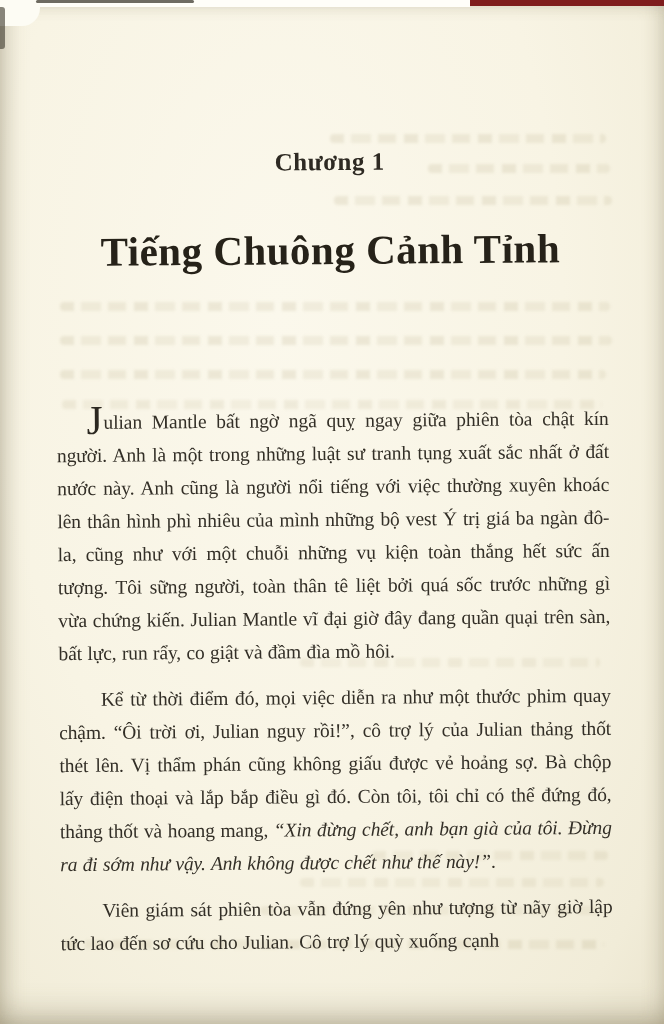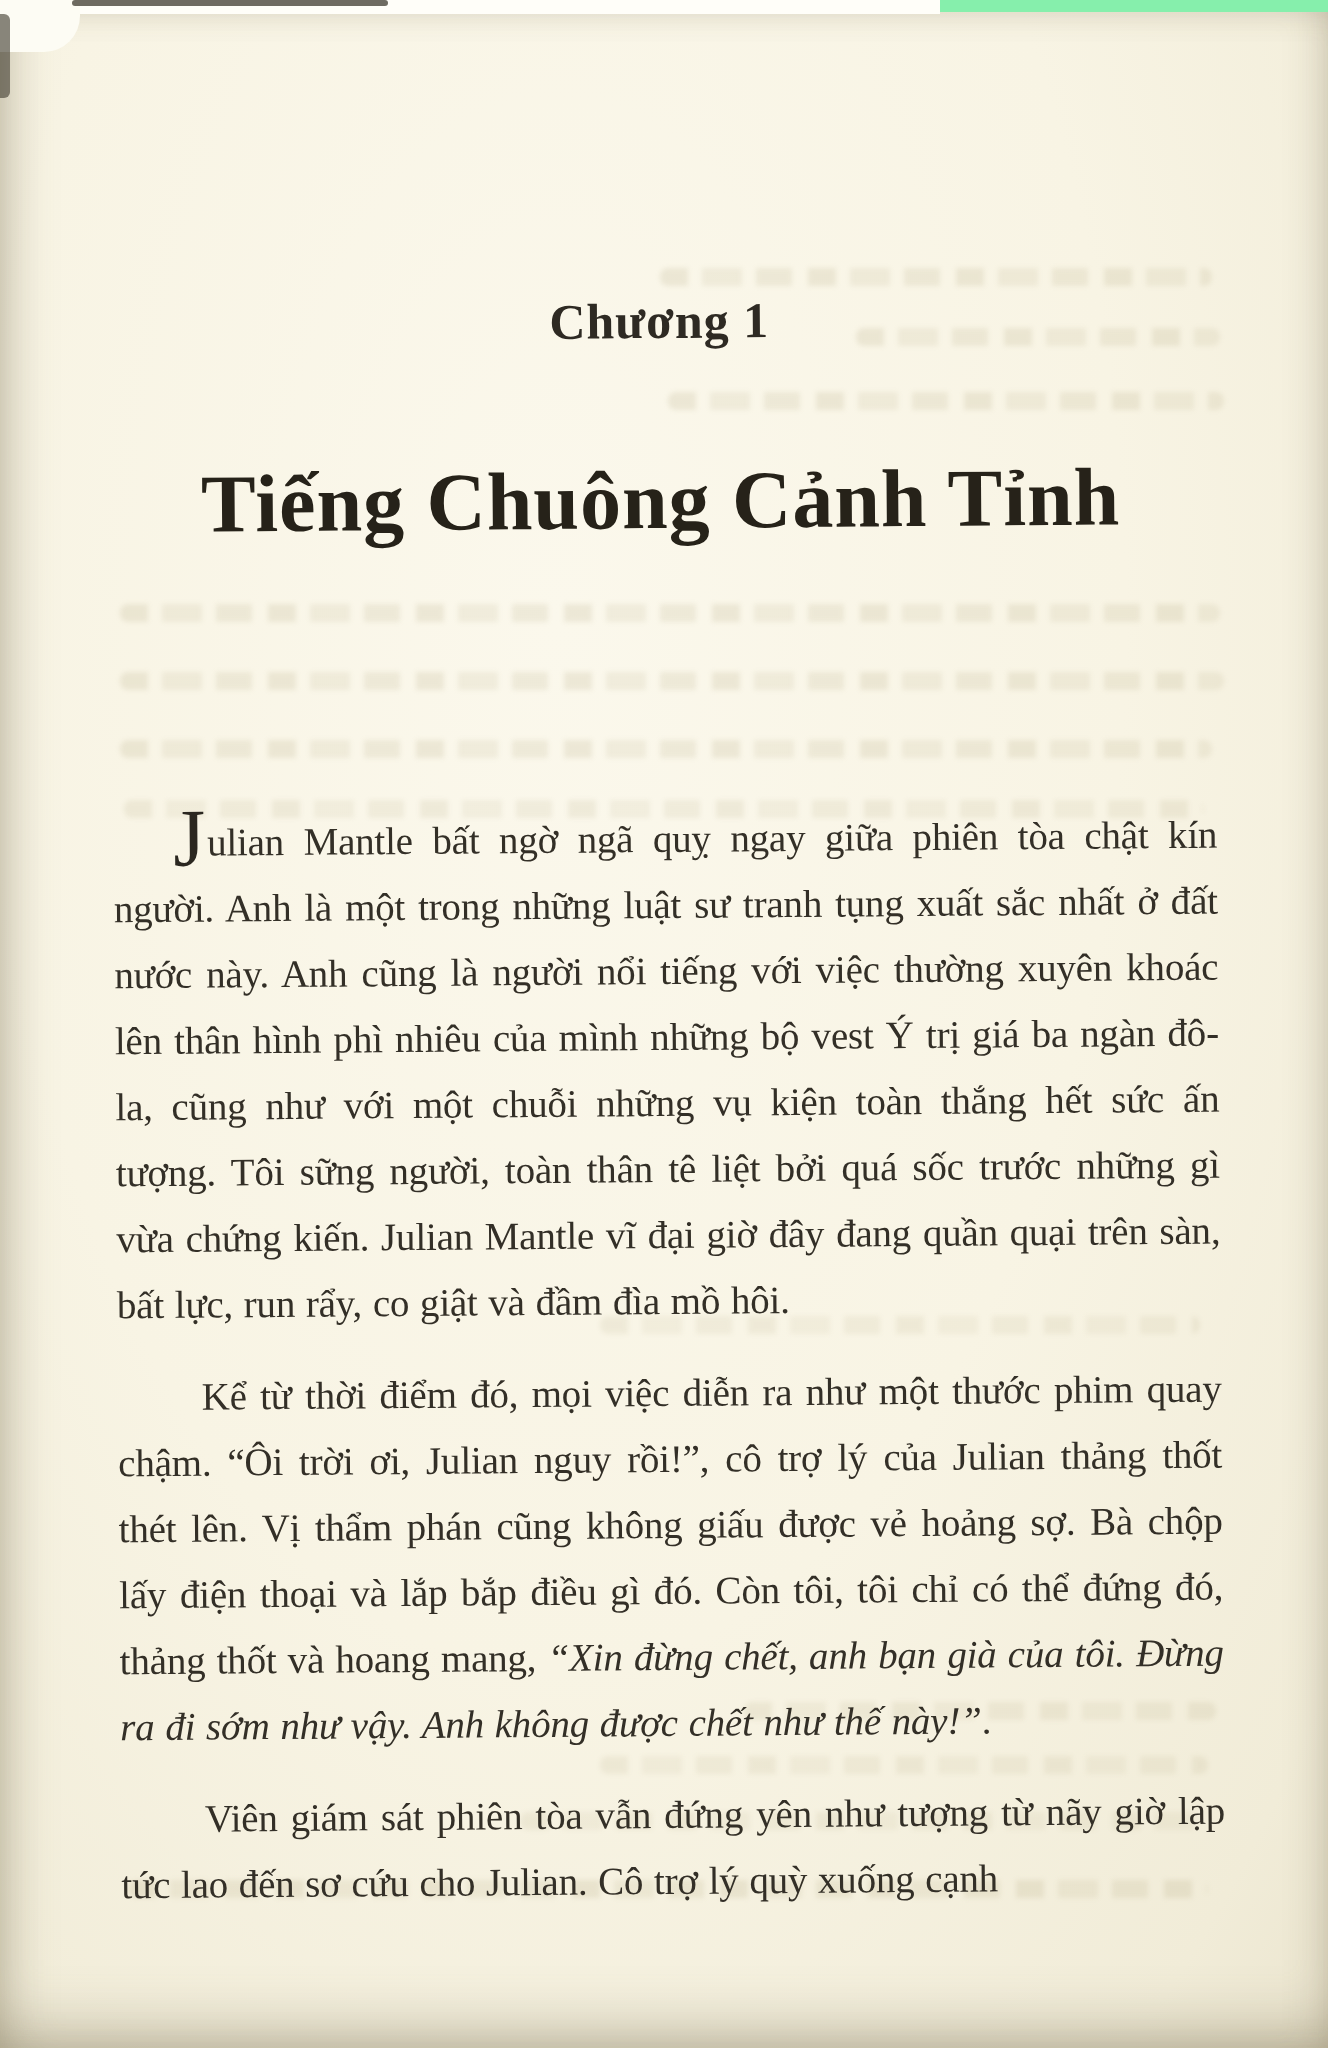--- a/index.html
+++ b/index.html
@@ -3,21 +3,21 @@
 <meta charset="utf-8">
 <style>
   html,body{margin:0;padding:0;}
   body{
     width:664px;height:1024px;overflow:hidden;
     background:#ffffff;
     font-family:"Liberation Serif","DejaVu Serif",serif;
   }
   .photo{
     position:relative;width:664px;height:1024px;overflow:hidden;
-    background:#86efac;
+    background:#7f1d1d;
   }
   
   .page{
     position:absolute;top:6px;left:0;width:664px;height:1018px;
     background:
       radial-gradient(ellipse at 42% 30%, #fbf8ec 0%, #f8f4e4 52%, #f1ecd8 88%, #ebe5cf 100%);
     box-shadow:
       inset 16px 0 26px -14px rgba(110,100,72,.38),
       inset -14px 0 22px -14px rgba(110,100,72,.25),
       inset 0 -22px 30px -14px rgba(110,100,72,.38),

